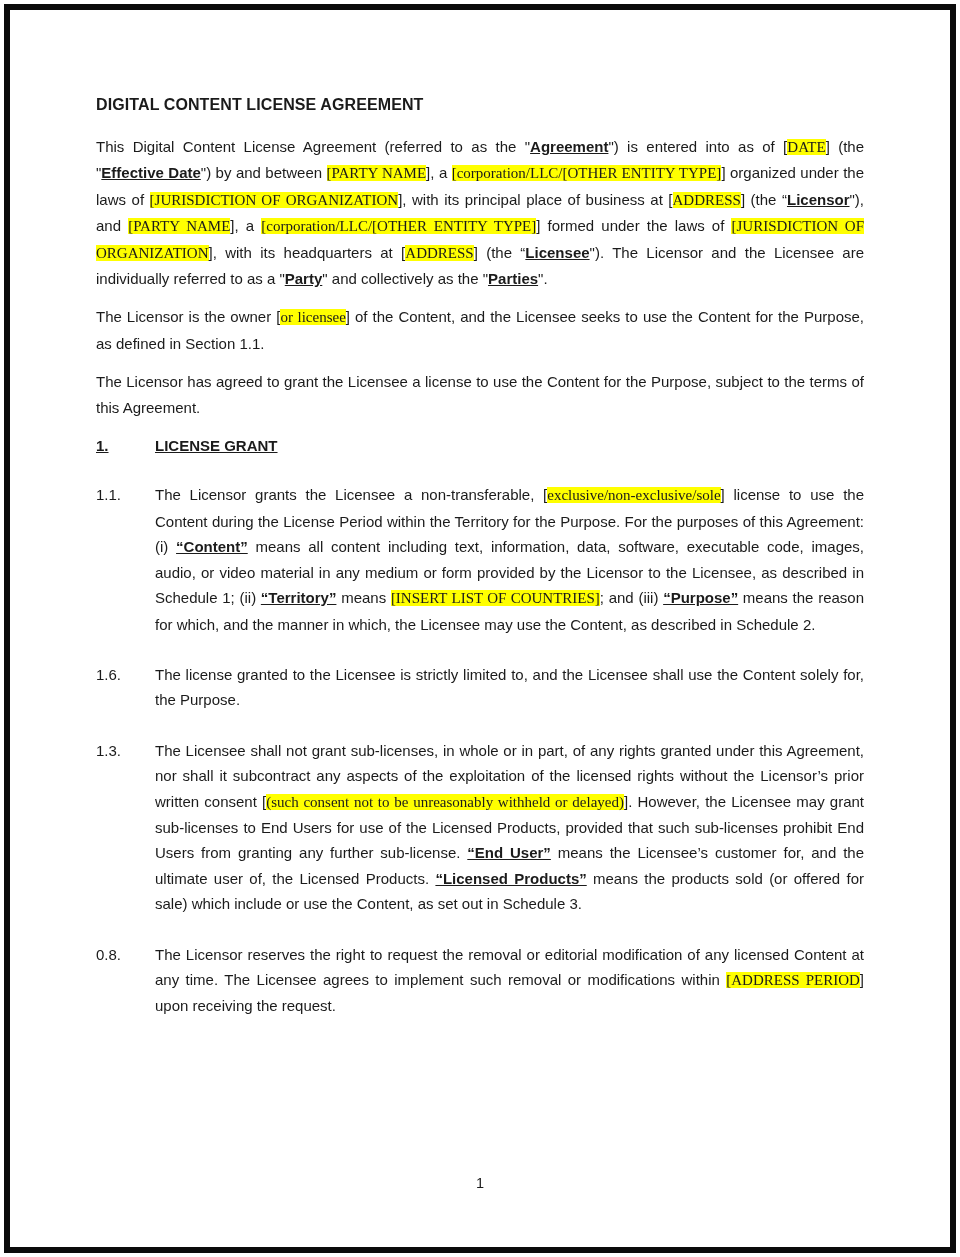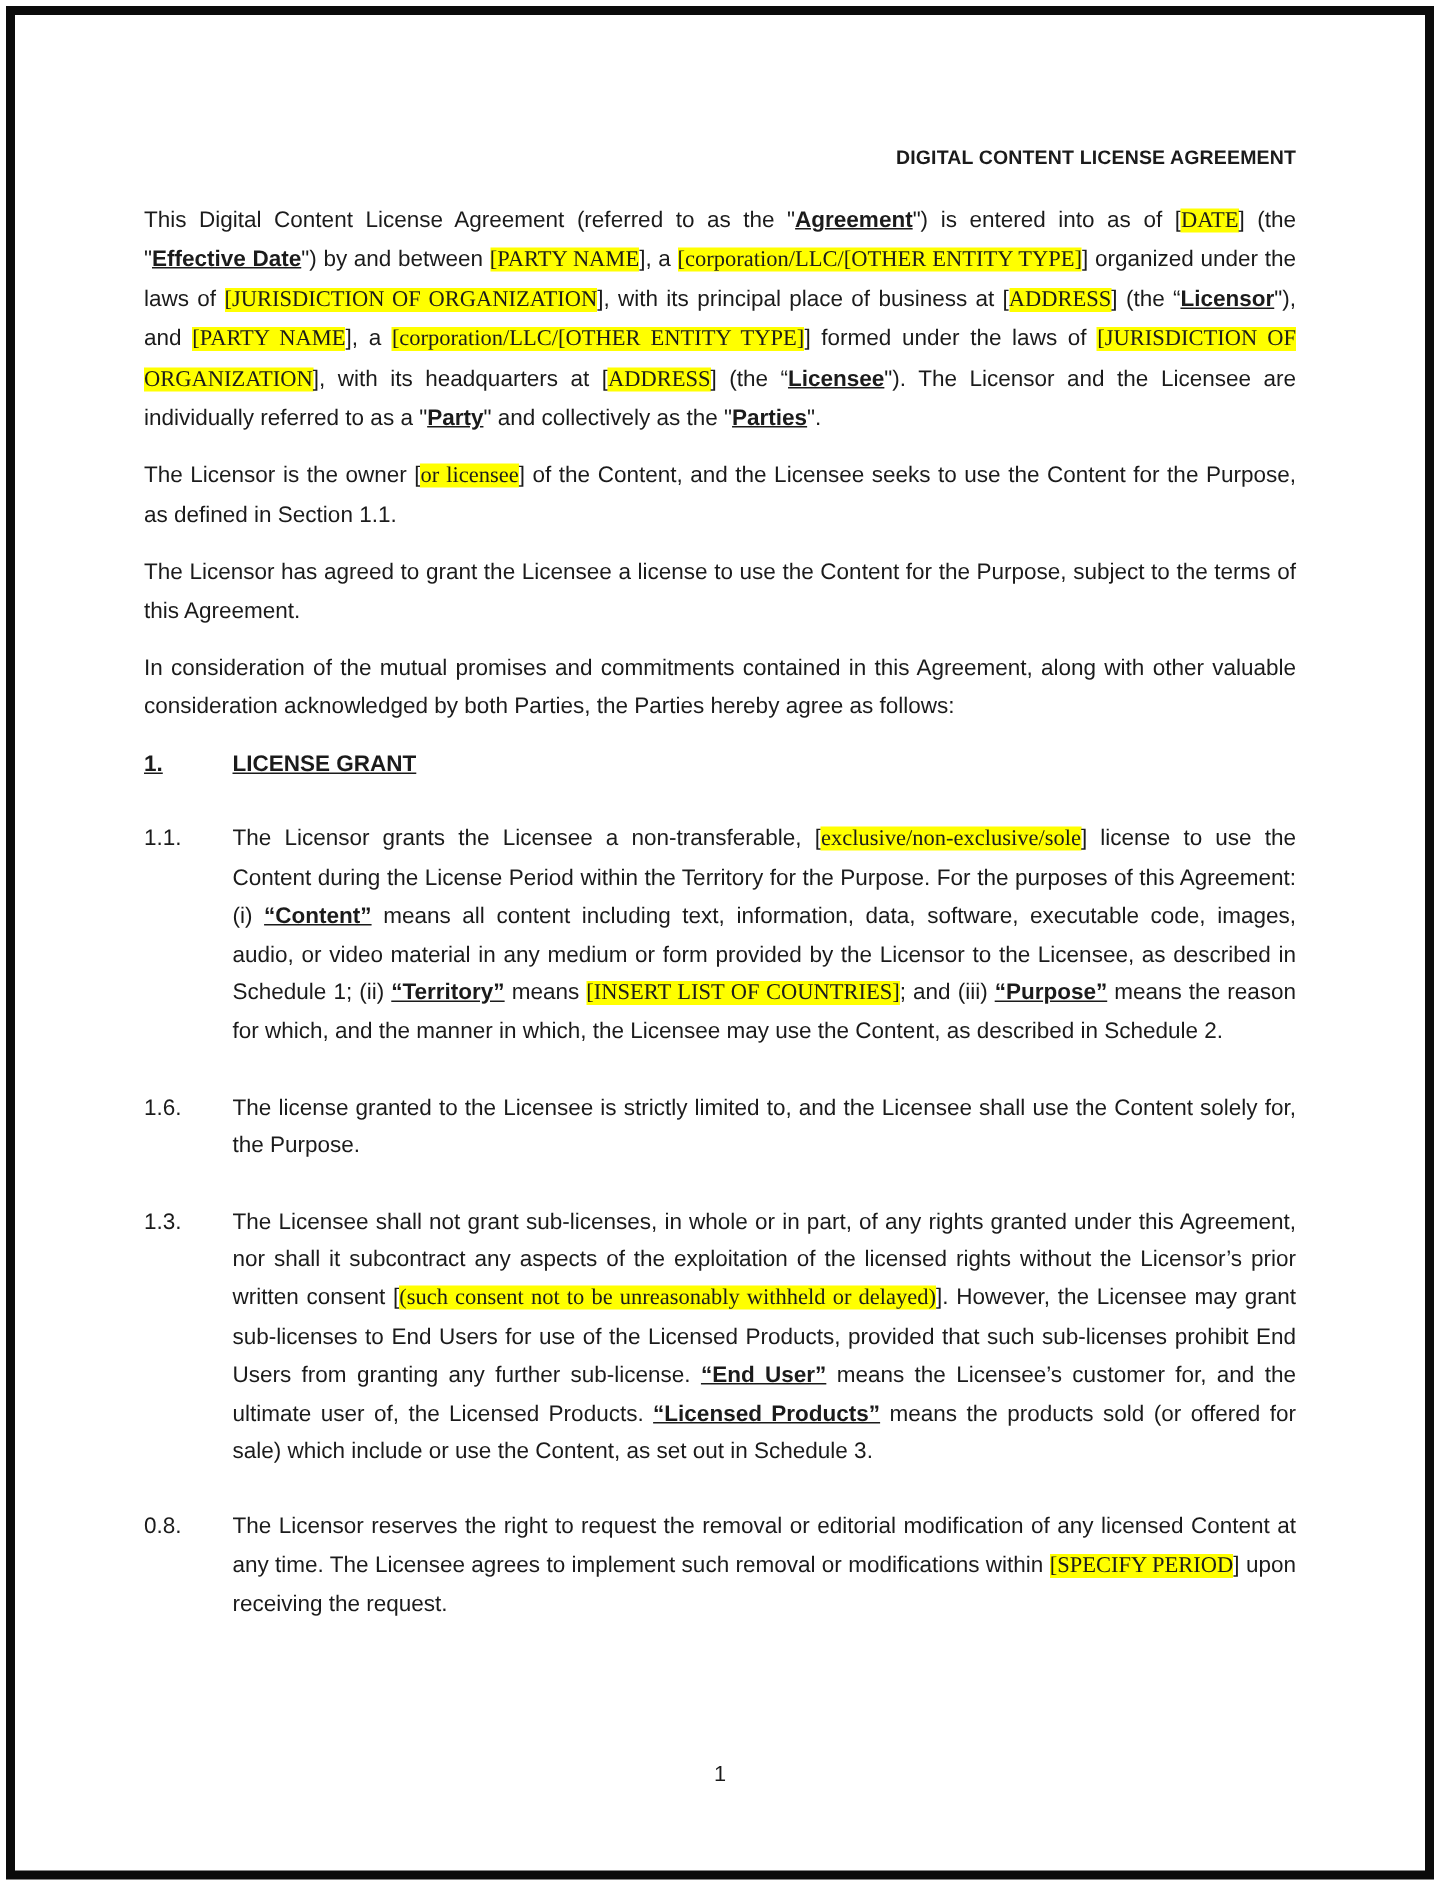--- a/index.html
+++ b/index.html
@@ -17,23 +17,23 @@
   }
   .page {
     position: absolute;
     top: 4px; left: 4px; right: 4px; bottom: 4px;
     border: 6px solid #0b0b0b;
     background: #ffffff;
     padding: 82px 86px 0 86px;
     box-sizing: border-box;
   }
   .title {
-    font-size: 13px;
+    font-size: 16px;
     font-weight: 700;
-    text-align: right;
+    text-align: left;
     margin: 0 0 17px 0;
     line-height: 25px;
     letter-spacing: 0.1px;
   }
   .para {
     font-size: 15px;
     line-height: 25.4px;
     text-align: justify;
     margin: 0 0 13px 0;
   }
@@ -65,21 +65,20 @@
 </style>
 </head>
 <body>
 
 <div class="page">
   <h1 class="title">DIGITAL CONTENT LICENSE AGREEMENT</h1>
   <div id="doc-body">
       <div class="para body"><span><span>This Digital Content License Agreement (referred to as the "</span><span class="b">Agreement</span><span>") is entered into as of [</span><span class="hl">DATE</span><span>] (the "</span><span class="b">Effective Date</span><span>") by and between </span><span class="hl">[PARTY NAME</span><span>], a </span><span class="hl">[corporation/LLC/[OTHER ENTITY TYPE]</span><span>] organized under the laws of </span><span class="hl">[JURISDICTION OF ORGANIZATION</span><span>], with its principal place of business at [</span><span class="hl">ADDRESS</span><span>] (the “</span><span class="b">Licensor</span><span>"), and </span><span class="hl">[PARTY NAME</span><span>], a </span><span class="hl">[corporation/LLC/[OTHER ENTITY TYPE]</span><span>] formed under the laws of </span><span class="hl">[JURISDICTION OF ORGANIZATION</span><span>], with its headquarters at [</span><span class="hl">ADDRESS</span><span>] (the “</span><span class="b">Licensee</span><span>"). The Licensor and the Licensee are individually referred to as a "</span><span class="b">Party</span><span>" and collectively as the "</span><span class="b">Parties</span><span>".</span></span></div>
       <div class="para body"><span><span>The Licensor is the owner [</span><span class="hl">or licensee</span><span>] of the Content, and the Licensee seeks to use the Content for the Purpose, as defined in Section 1.1.</span></span></div>
       <div class="para body"><span><span>The Licensor has agreed to grant the Licensee a license to use the Content for the Purpose, subject to the terms of this Agreement.</span></span></div>
-      <div class="para body"><span><span>In consideration of the mutual promises and commitments contained in this Agreement, along with other valuable consideration acknowledged by both Parties, the Parties hereby agree as follows:</span></span></div>
       <div class="para heading"><span class="num b">1.</span><span><span class="b">LICENSE GRANT</span></span></div>
       <div class="para numbered"><span class="num">1.1.</span><span><span>The Licensor grants the Licensee a non-transferable, [</span><span class="hl">exclusive/non-exclusive/sole</span><span>] license to use the Content during the License Period within the Territory for the Purpose. For the purposes of this Agreement: (i) </span><span class="b">“Content”</span><span> means all content including text, information, data, software, executable code, images, audio, or video material in any medium or form provided by the Licensor to the Licensee, as described in Schedule 1; (ii) </span><span class="b">“Territory”</span><span> means </span><span class="hl">[INSERT LIST OF COUNTRIES]</span><span>; and (iii) </span><span class="b">“Purpose”</span><span> means the reason for which, and the manner in which, the Licensee may use the Content, as described in Schedule 2.</span></span></div>
       <div class="para numbered"><span class="num">1.6.</span><span><span>The license granted to the Licensee is strictly limited to, and the Licensee shall use the Content solely for, the Purpose.</span></span></div>
       <div class="para numbered"><span class="num">1.3.</span><span><span>The Licensee shall not grant sub-licenses, in whole or in part, of any rights granted under this Agreement, nor shall it subcontract any aspects of the exploitation of the licensed rights without the Licensor’s prior written consent [</span><span class="hl">(such consent not to be unreasonably withheld or delayed)</span><span>]. However, the Licensee may grant sub-licenses to End Users for use of the Licensed Products, provided that such sub-licenses prohibit End Users from granting any further sub-license. </span><span class="b">“End User”</span><span> means the Licensee’s customer for, and the ultimate user of, the Licensed Products. </span><span class="b">“Licensed Products”</span><span> means the products sold (or offered for sale) which include or use the Content, as set out in Schedule 3.</span></span></div>
-      <div class="para numbered"><span class="num">0.8.</span><span><span>The Licensor reserves the right to request the removal or editorial modification of any licensed Content at any time. The Licensee agrees to implement such removal or modifications within </span><span class="hl">[SPECIFY PERIOD</span><span>] upon receiving the request.</span></span></div>
+      <div class="para numbered"><span class="num">0.8.</span><span><span>The Licensor reserves the right to request the removal or editorial modification of any licensed Content at any time. The Licensee agrees to implement such removal or modifications within </span><span class="hl">[ADDRESS PERIOD</span><span>] upon receiving the request.</span></span></div>
     </div>
   <div class="page-number">1</div>
 </div>
 
 </body></html>

